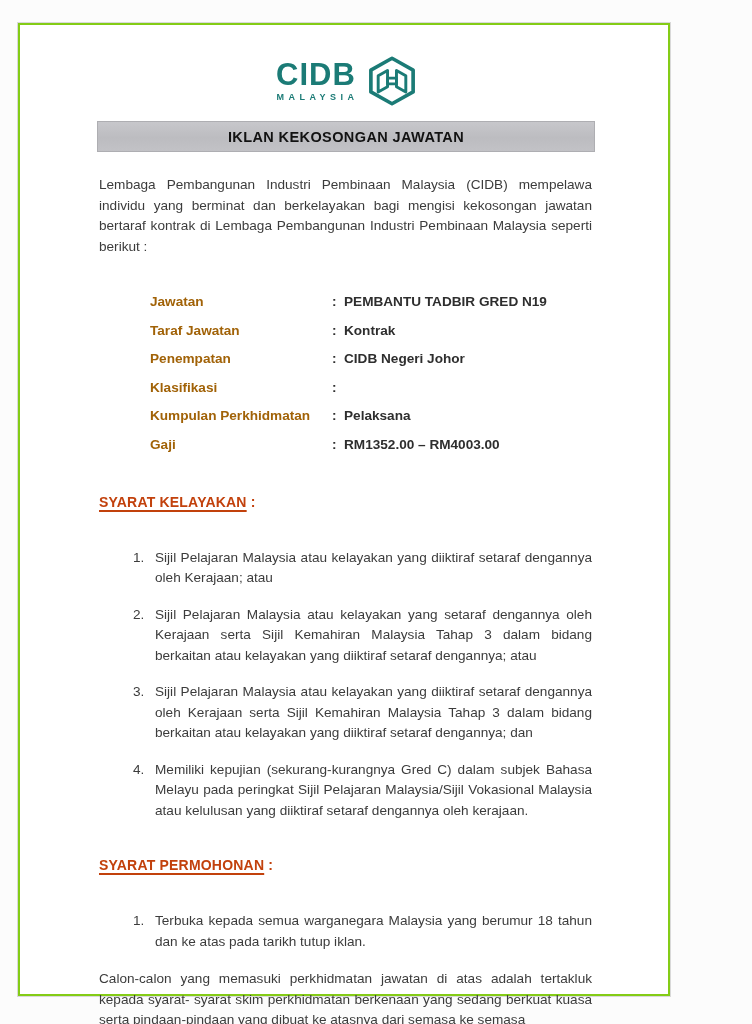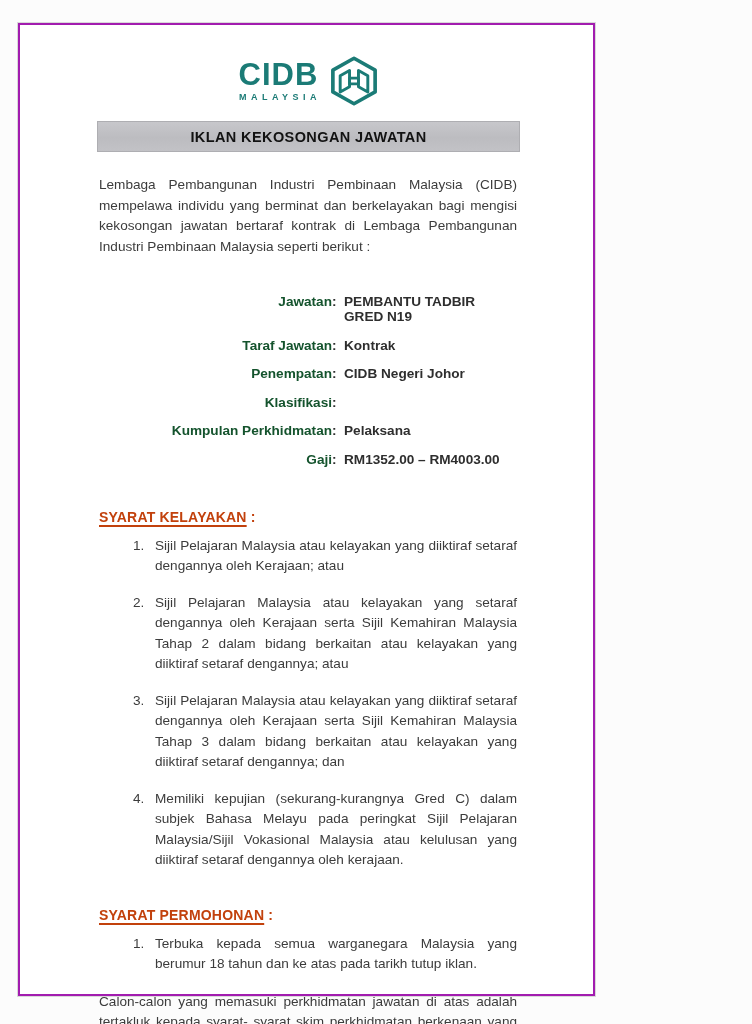--- a/index.html
+++ b/index.html
@@ -6,23 +6,23 @@
   html,body { background:#f6f6f6; }
   .stage {
     position:relative;
     width:752px; height:1024px;
     background:#fcfcfc;
     font-family:"Liberation Sans", sans-serif;
     overflow:hidden;
   }
   .page {
     position:absolute; left:18px; top:23px;
-    width:577px; height:973px;
+    width:652px; height:973px;
     background:#ffffff;
-    border:2px solid #a21caf;
+    border:2px solid #84cc16;
     box-shadow:0 0 0 1px #d9d9d9;
     padding:0 76px 0 79px;
     color:#3a3a3a;
   }
   
   .logo-wrap {
     margin-top:27px;
     display:flex; justify-content:center; align-items:center;
     height:58px;
   }
@@ -52,41 +52,41 @@
     margin-top:23px;
     font-size:13.6px; line-height:20.5px;
     text-align:justify;
     color:#3c3c3c;
   }
   
   .details { margin:37px 0 0 51px; }
   .drow { display:flex; margin-bottom:13.5px; }
   .dlabel {
     width:182px; flex:0 0 182px;
-    font-size:13.6px; font-weight:bold; color:#14532d;text-align:right;
+    font-size:13.6px; font-weight:bold; color:#a16207;
   }
   .dcolon {
     width:12px; flex:0 0 12px;
     font-size:13.6px; font-weight:bold; color:#2e2e2e;
   }
   .dvalue { font-size:13.6px; font-weight:bold; color:#2e2e2e; }
   
   .sec-heading {
     font-size:14px; font-weight:bold; color:#c2410c; letter-spacing:0.2px;
   }
   .sec-heading .u {
     text-decoration:underline;
     text-underline-offset:3px;
     text-decoration-thickness:1.5px;
   }
   .h-kelayakan  { margin-top:42px; }
   .h-permohonan { margin-top:36px; }
   .h-pematuhan  { margin-top:42px; }
   ol.req-list {
-    margin:11px 0 0 0;
+    margin:38px 0 0 0;
     padding-left:49px;
     list-style:decimal;
   }
   ol.req-list li {
     font-size:13.6px; line-height:20.5px;
     text-align:justify;
     color:#3c3c3c;
     margin-bottom:16px;
     padding-left:7px;
   }
@@ -152,21 +152,21 @@
         <span class="dcolon">:</span>
         <span class="dvalue">RM1352.00 – RM4003.00</span>
       </div>
     </div>
 
     <div class="sec-heading h-kelayakan">
       <span class="u">SYARAT KELAYAKAN</span><span> :</span>
     </div>
     <ol class="req-list">
       <li>Sijil Pelajaran Malaysia atau kelayakan yang diiktiraf setaraf dengannya oleh Kerajaan; atau</li>
-      <li>Sijil Pelajaran Malaysia atau kelayakan yang setaraf dengannya oleh Kerajaan serta Sijil Kemahiran Malaysia Tahap 2 dalam bidang berkaitan atau kelayakan yang diiktiraf setaraf dengannya; atau</li>
+      <li>Sijil Pelajaran Malaysia atau kelayakan yang setaraf dengannya oleh Kerajaan serta Sijil Kemahiran Malaysia Tahap 3 dalam bidang berkaitan atau kelayakan yang diiktiraf setaraf dengannya; atau</li>
       <li>Sijil Pelajaran Malaysia atau kelayakan yang diiktiraf setaraf dengannya oleh Kerajaan serta Sijil Kemahiran Malaysia Tahap 3 dalam bidang berkaitan atau kelayakan yang diiktiraf setaraf dengannya; dan</li>
       <li>Memiliki kepujian (sekurang-kurangnya Gred C) dalam subjek Bahasa Melayu pada peringkat Sijil Pelajaran Malaysia/Sijil Vokasional Malaysia atau kelulusan yang diiktiraf setaraf dengannya oleh kerajaan.</li>
     </ol>
 
     <div class="sec-heading h-permohonan">
       <span class="u">SYARAT PERMOHONAN</span><span> :</span>
     </div>
     <ol class="req-list">
       <li>Terbuka kepada semua warganegara Malaysia yang berumur 18 tahun dan ke atas pada tarikh tutup iklan.</li>
     </ol>

